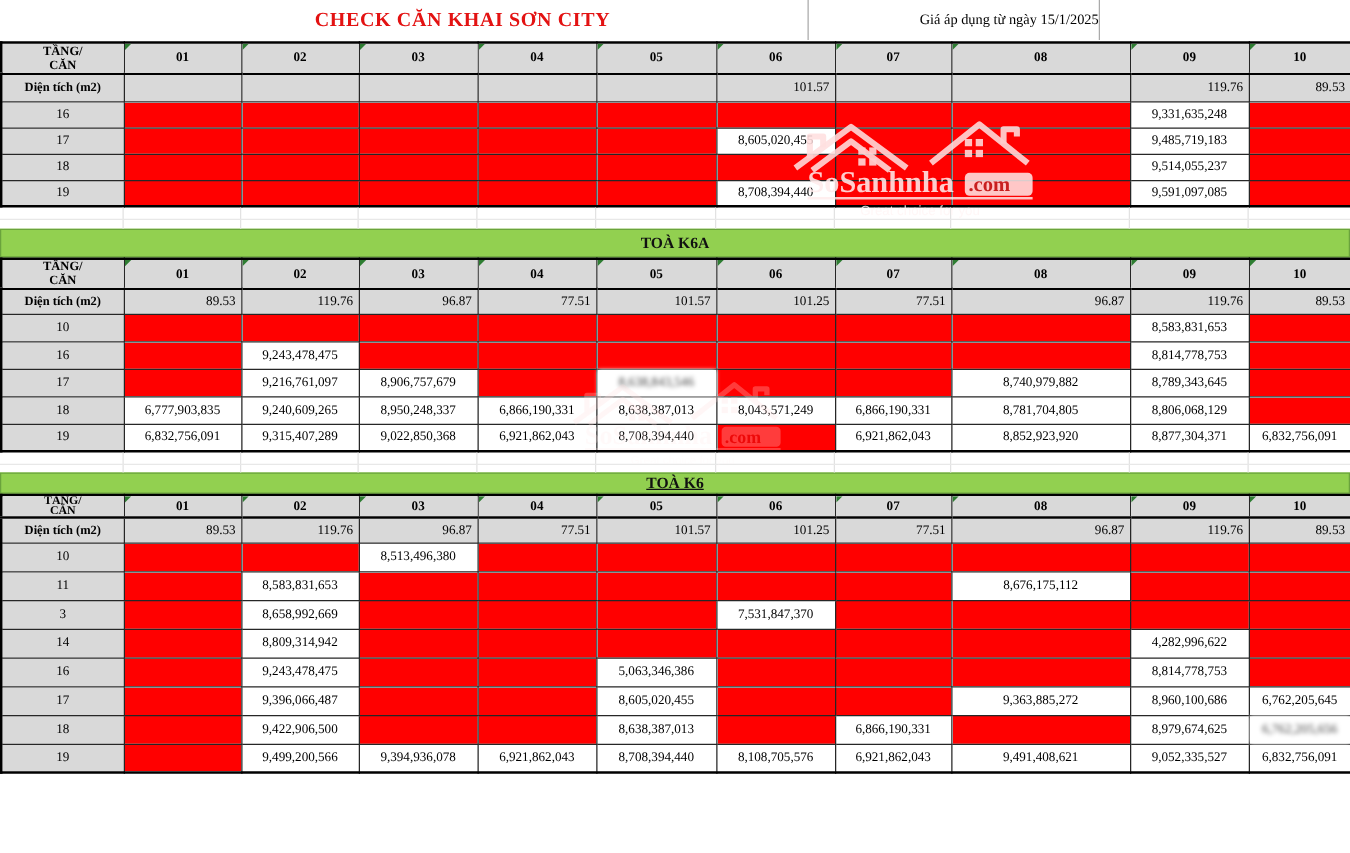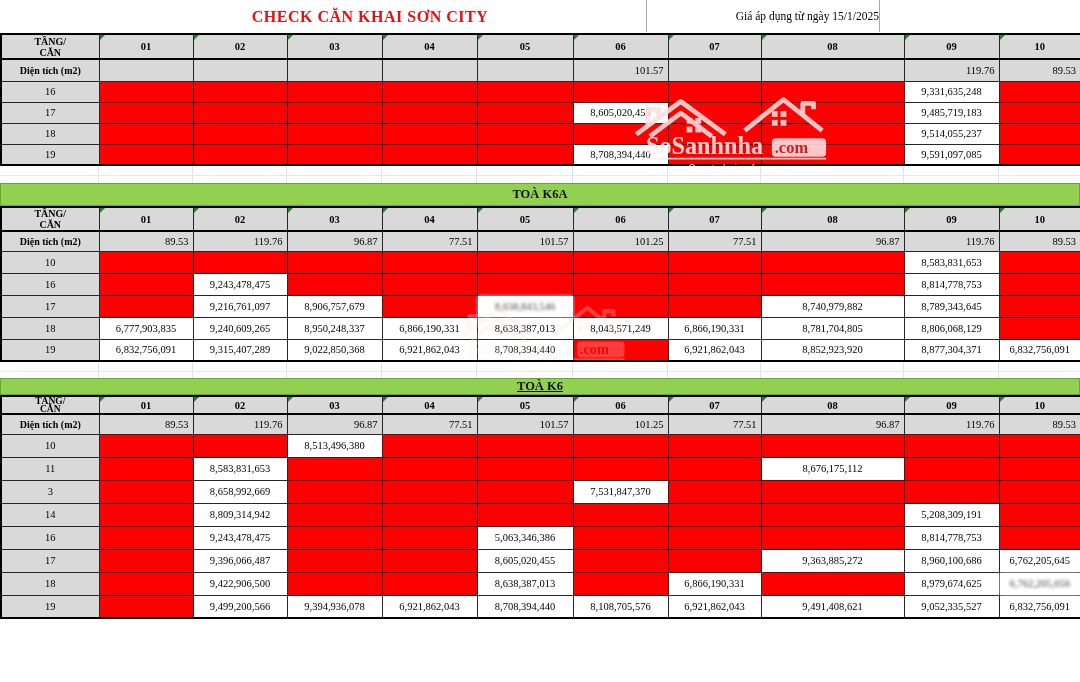--- a/index.html
+++ b/index.html
@@ -388,21 +388,21 @@
           <tr>
             <th class="floor">14</th>
             <td class="sold"></td>
             <td class="price">8,809,314,942</td>
             <td class="sold"></td>
             <td class="sold"></td>
             <td class="sold"></td>
             <td class="sold"></td>
             <td class="sold"></td>
             <td class="sold"></td>
-            <td class="price">5,208,309,191</td>
+            <td class="price">4,282,996,622</td>
             <td class="sold"></td>
           </tr>
           <tr>
             <th class="floor">16</th>
             <td class="sold"></td>
             <td class="price">9,243,478,475</td>
             <td class="sold"></td>
             <td class="sold"></td>
             <td class="price">5,063,346,386</td>
             <td class="sold"></td>

